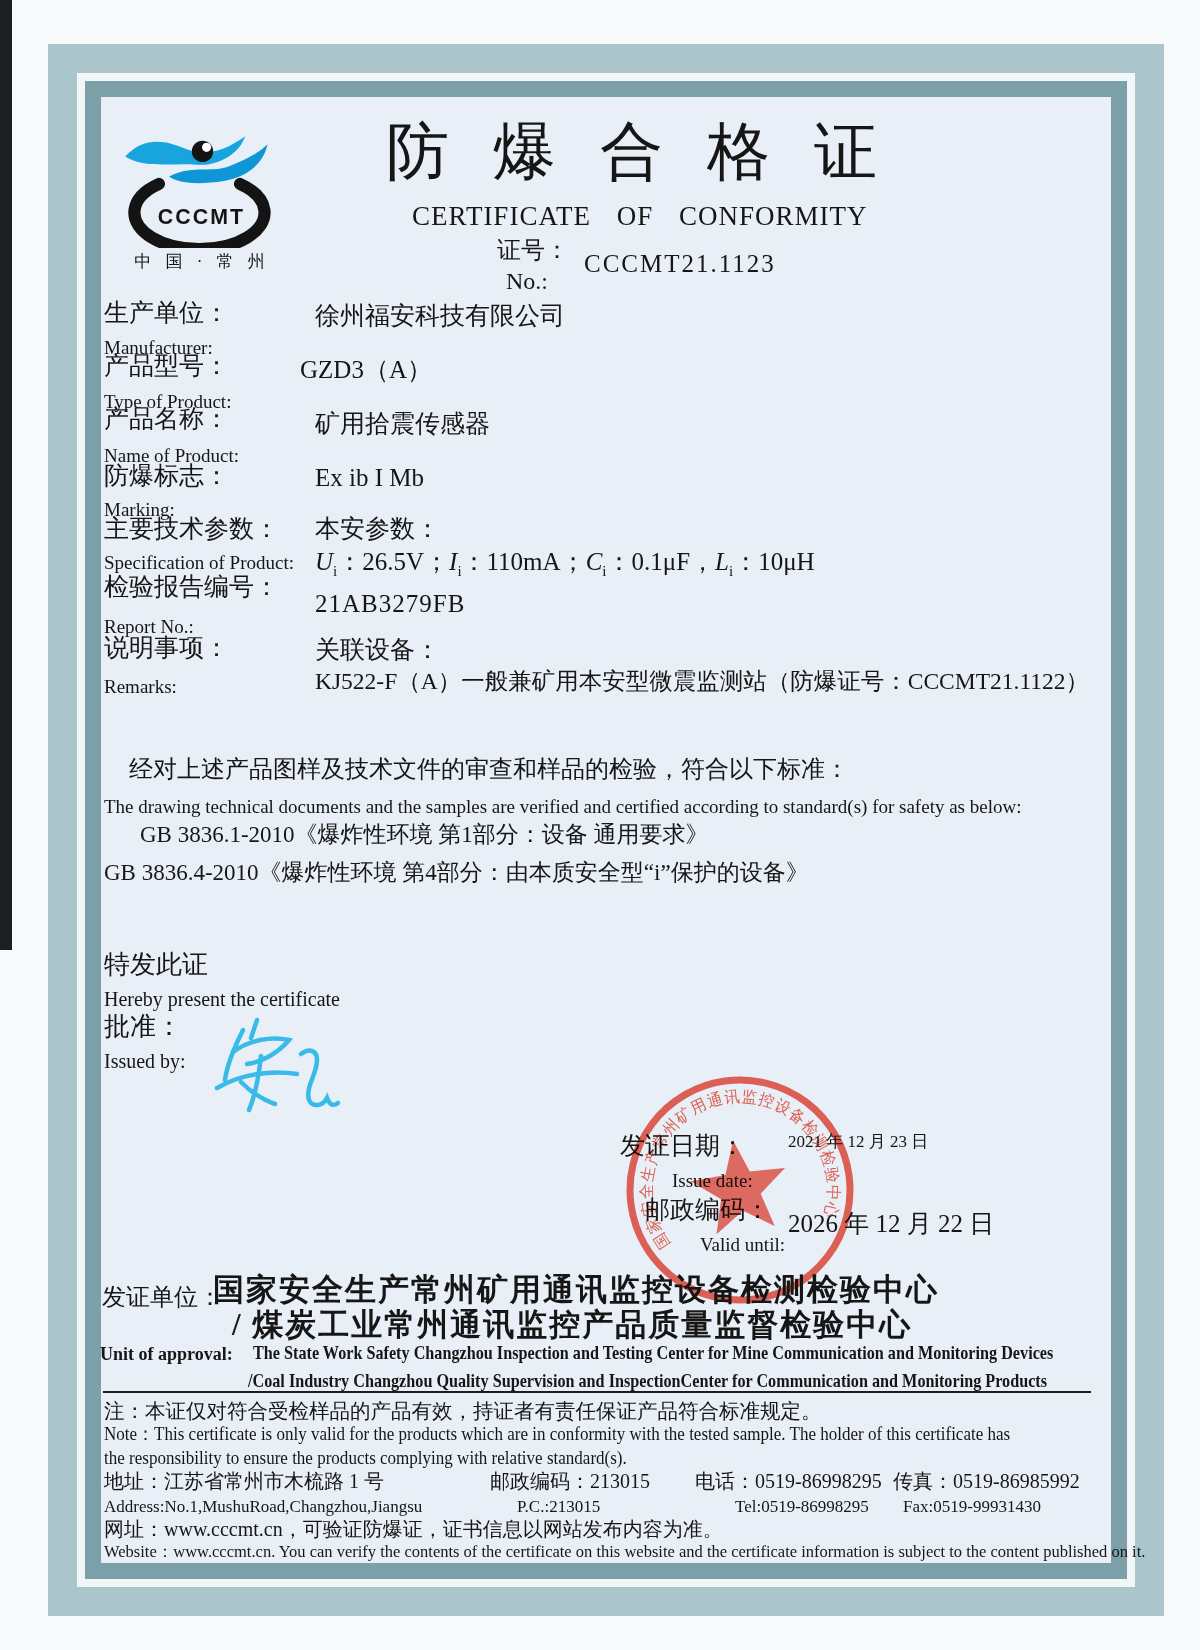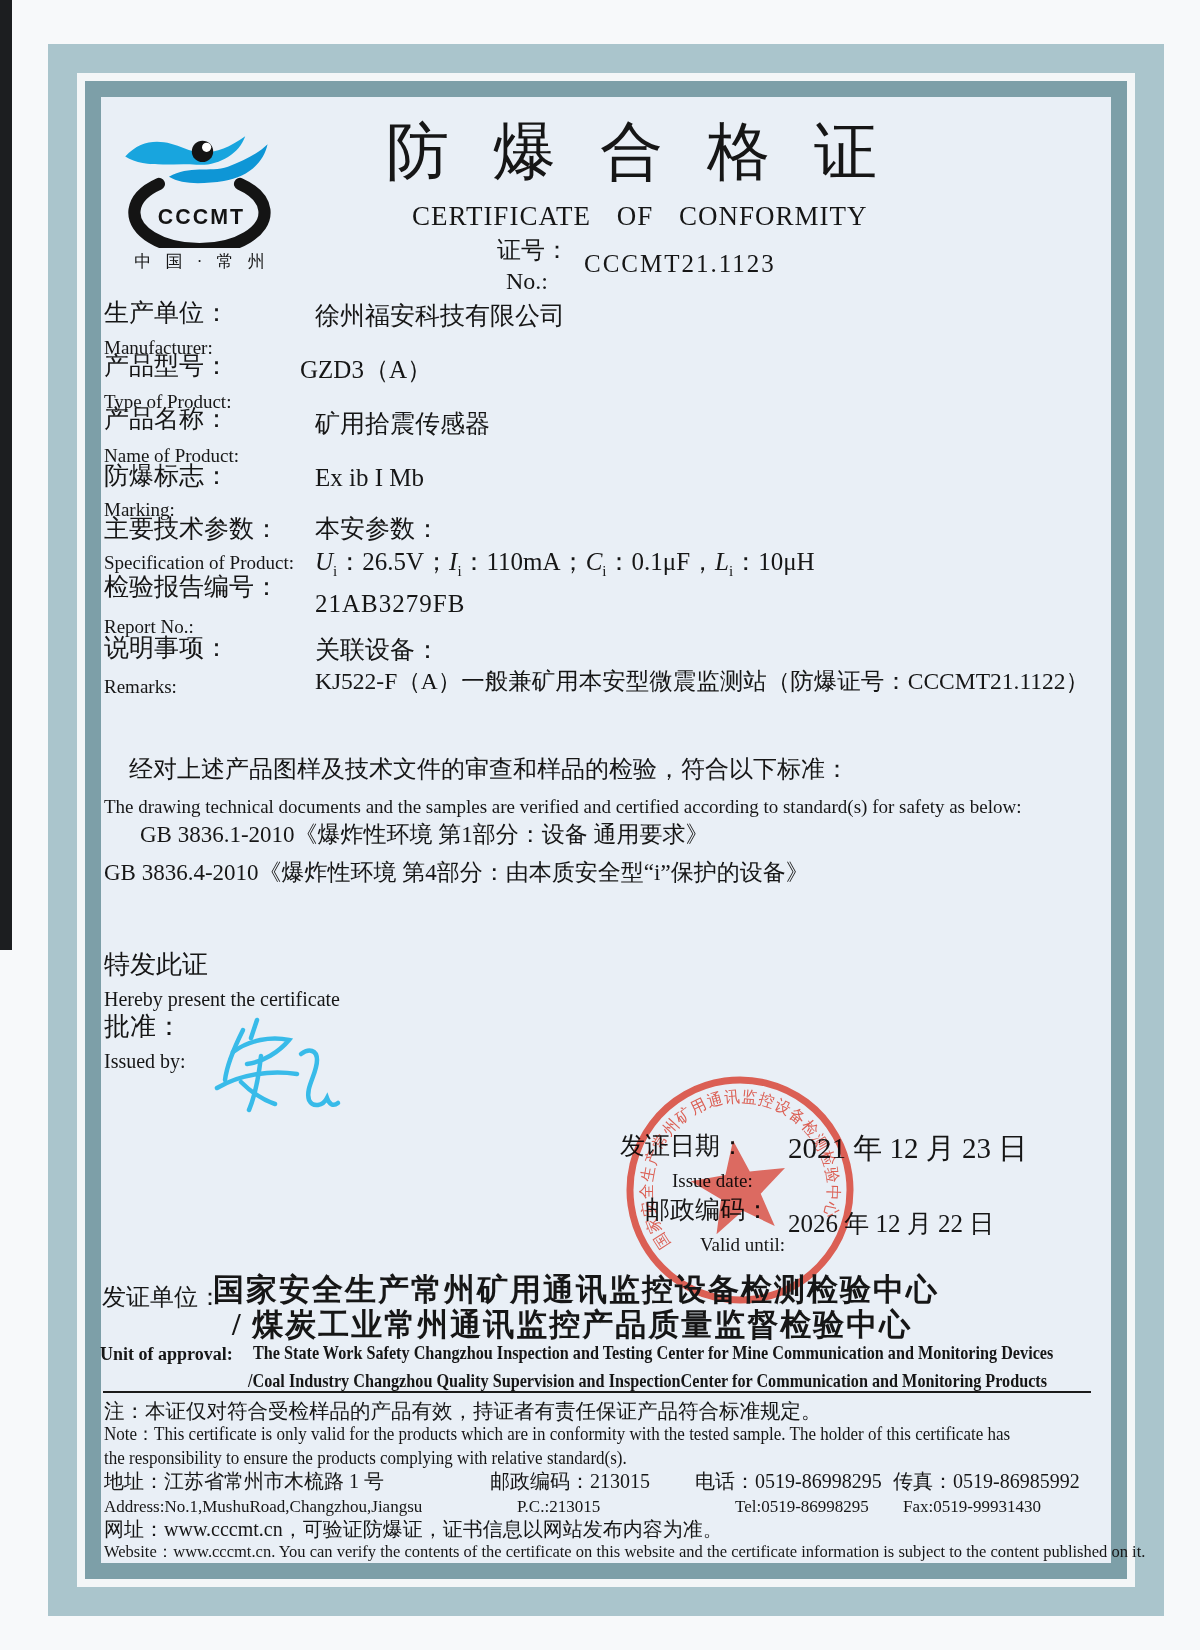--- a/index.html
+++ b/index.html
@@ -108,21 +108,21 @@
       <path d="M28,40 C44,28 66,24 84,28 C74,40 58,50 42,52"></path>
       <path d="M12,76 C36,62 66,58 92,62"></path>
       <path d="M56,44 C54,62 50,84 44,98"></path>
       <path d="M36,70 C46,80 58,88 70,92"></path>
       <path d="M96,42 C104,36 112,38 112,48 C112,62 100,76 104,88 C108,96 118,94 122,86 C124,92 128,95 133,91"></path>
     </g>
   </svg>
 </div>
 
 <div class="t" style="left:620px; top:1132px; font-size:25px;">发证日期：</div>
-<div class="t" style="left:788px; top:1132px; font-size:29px;">2021 年 12 月 23 日</div>
+<div class="t" style="left:788px; top:1132px; font-size:17px;">2021 年 12 月 23 日</div>
 <div class="t" style="left:672px; top:1170px; font-size:19px;">Issue date:</div>
 <div class="t" style="left:645px; top:1196px; font-size:25px;">邮政编码：</div>
 <div class="t" style="left:788px; top:1210px; font-size:25px;">2026 年 12 月 22 日</div>
 <div class="t" style="left:700px; top:1234px; font-size:19px;">Valid until:</div>
 
 <div class="stamp-wrap">
   <svg width="236" height="236" viewBox="0 0 236 236">
     <defs>
       <path id="stampArc" d="M 41.8 162 A 88 88 0 1 1 194.2 162" fill="none"></path>
     </defs>

